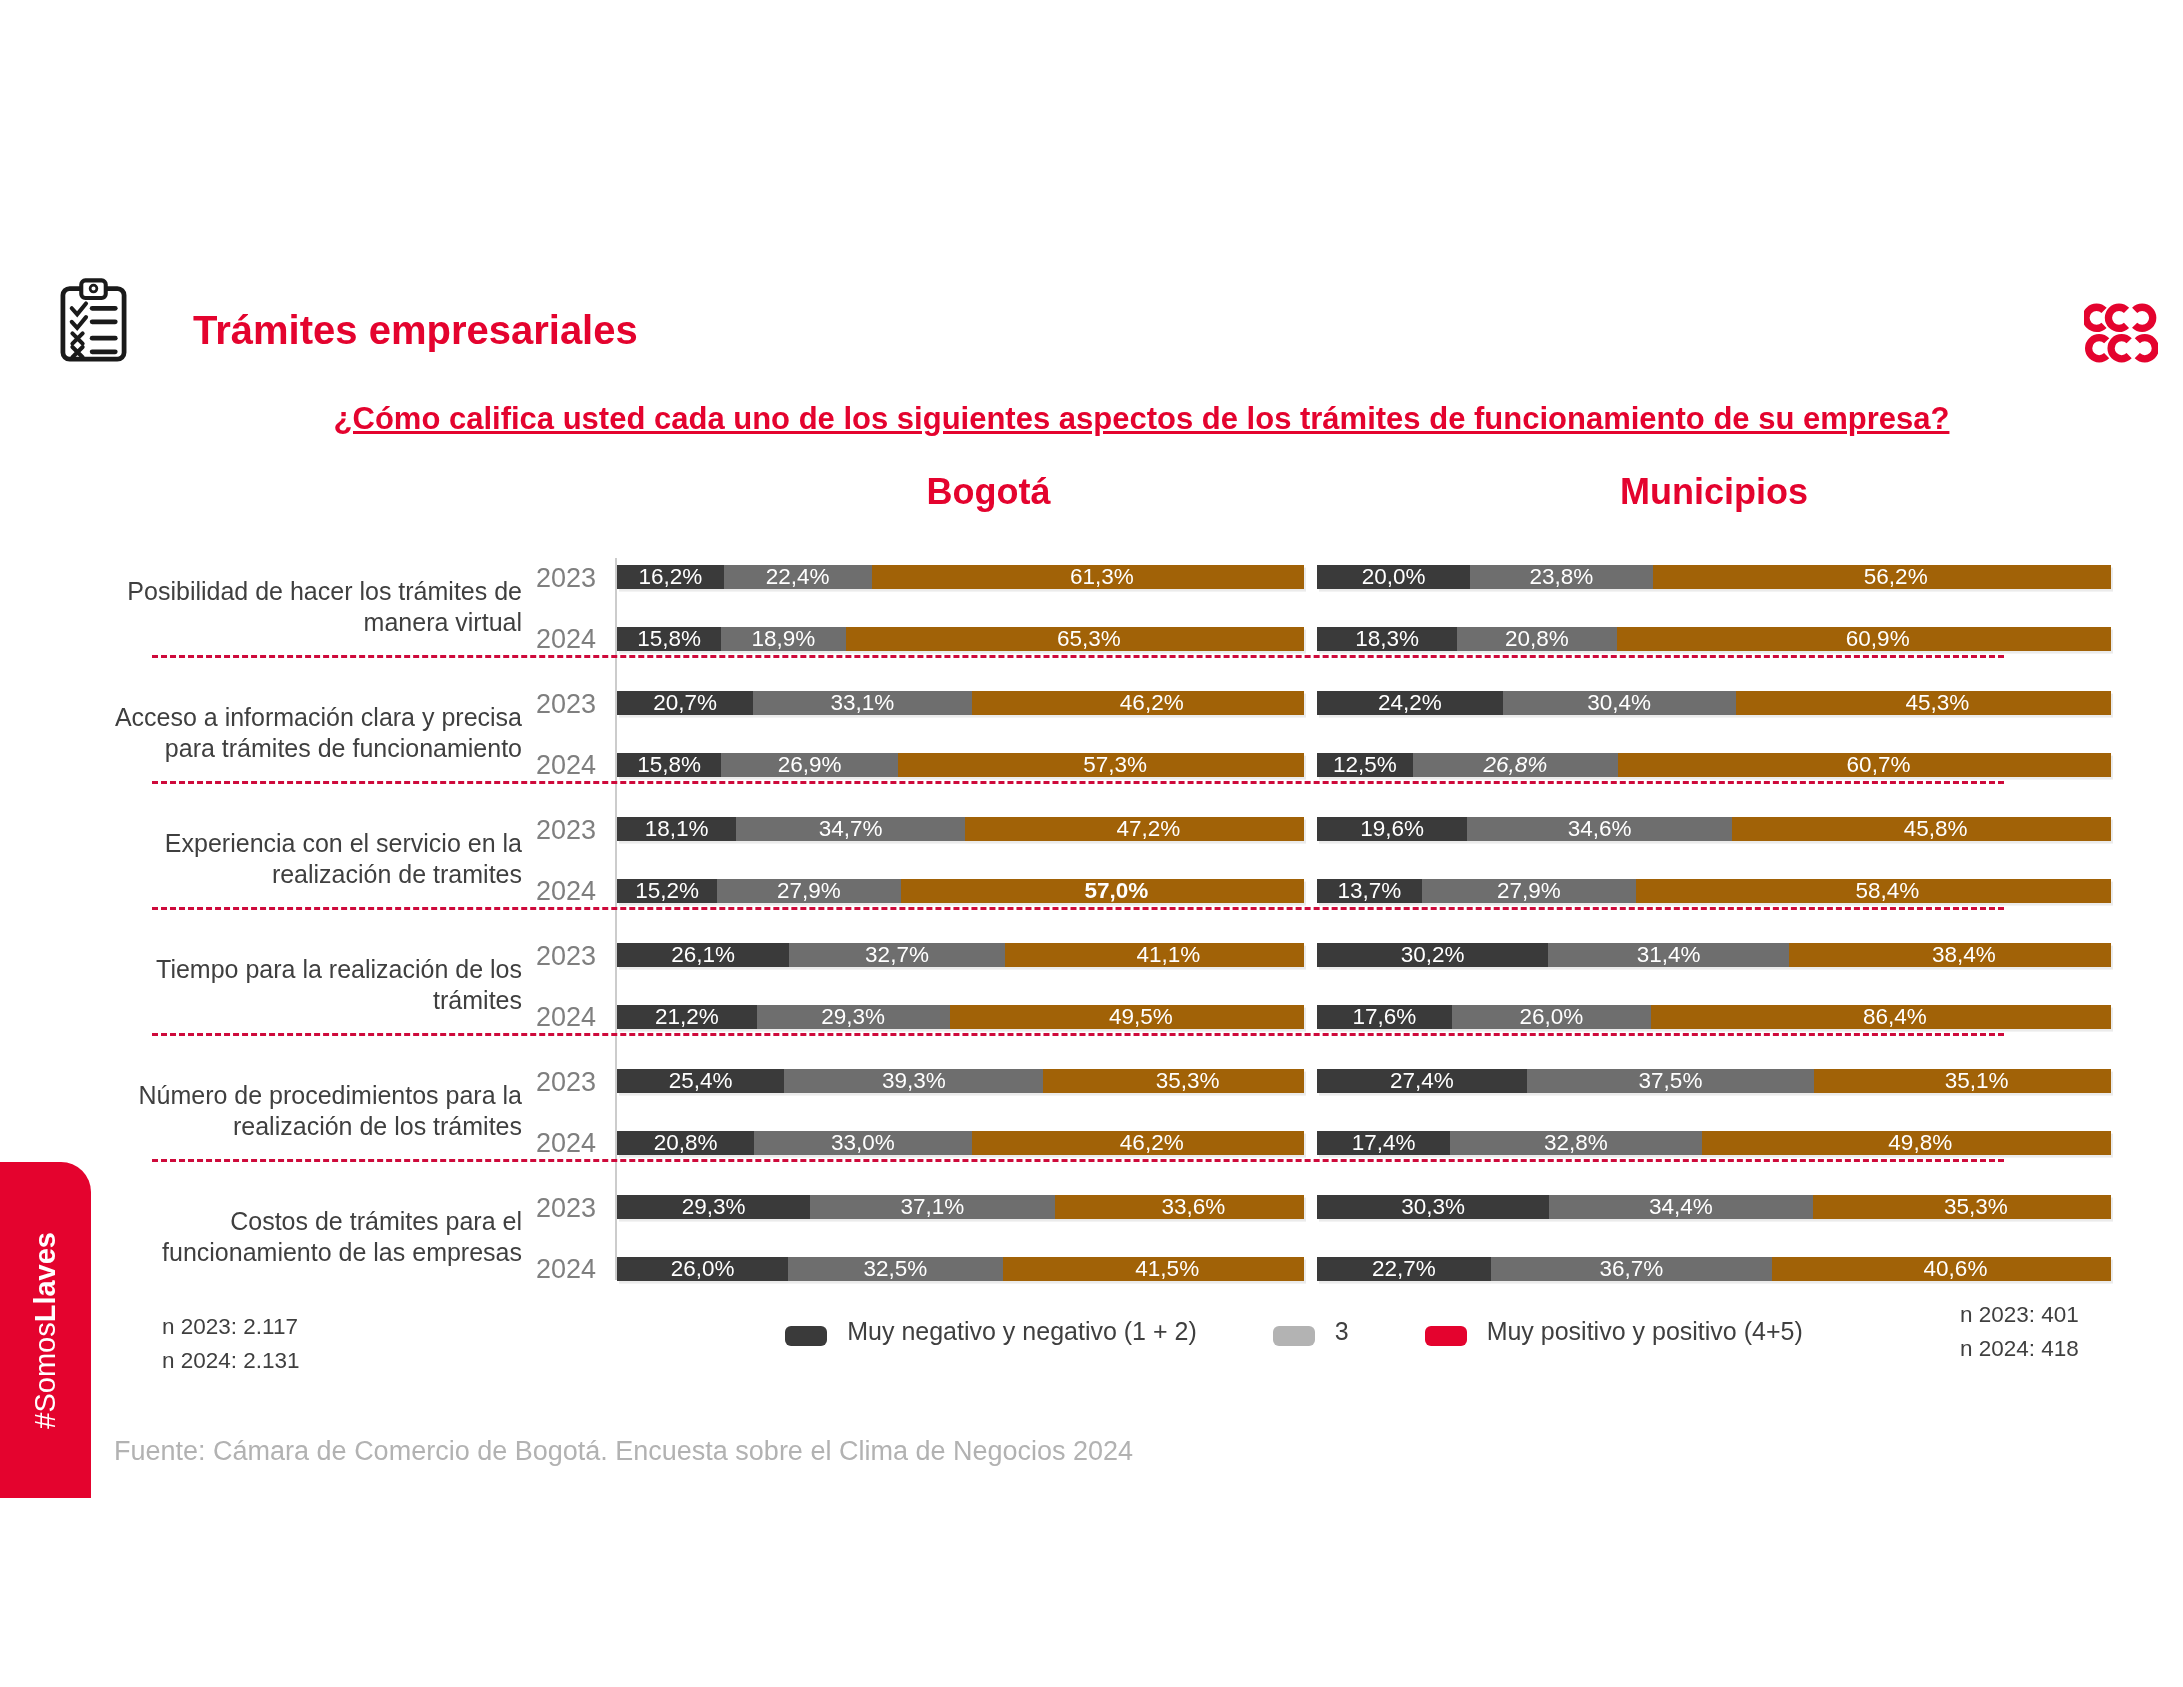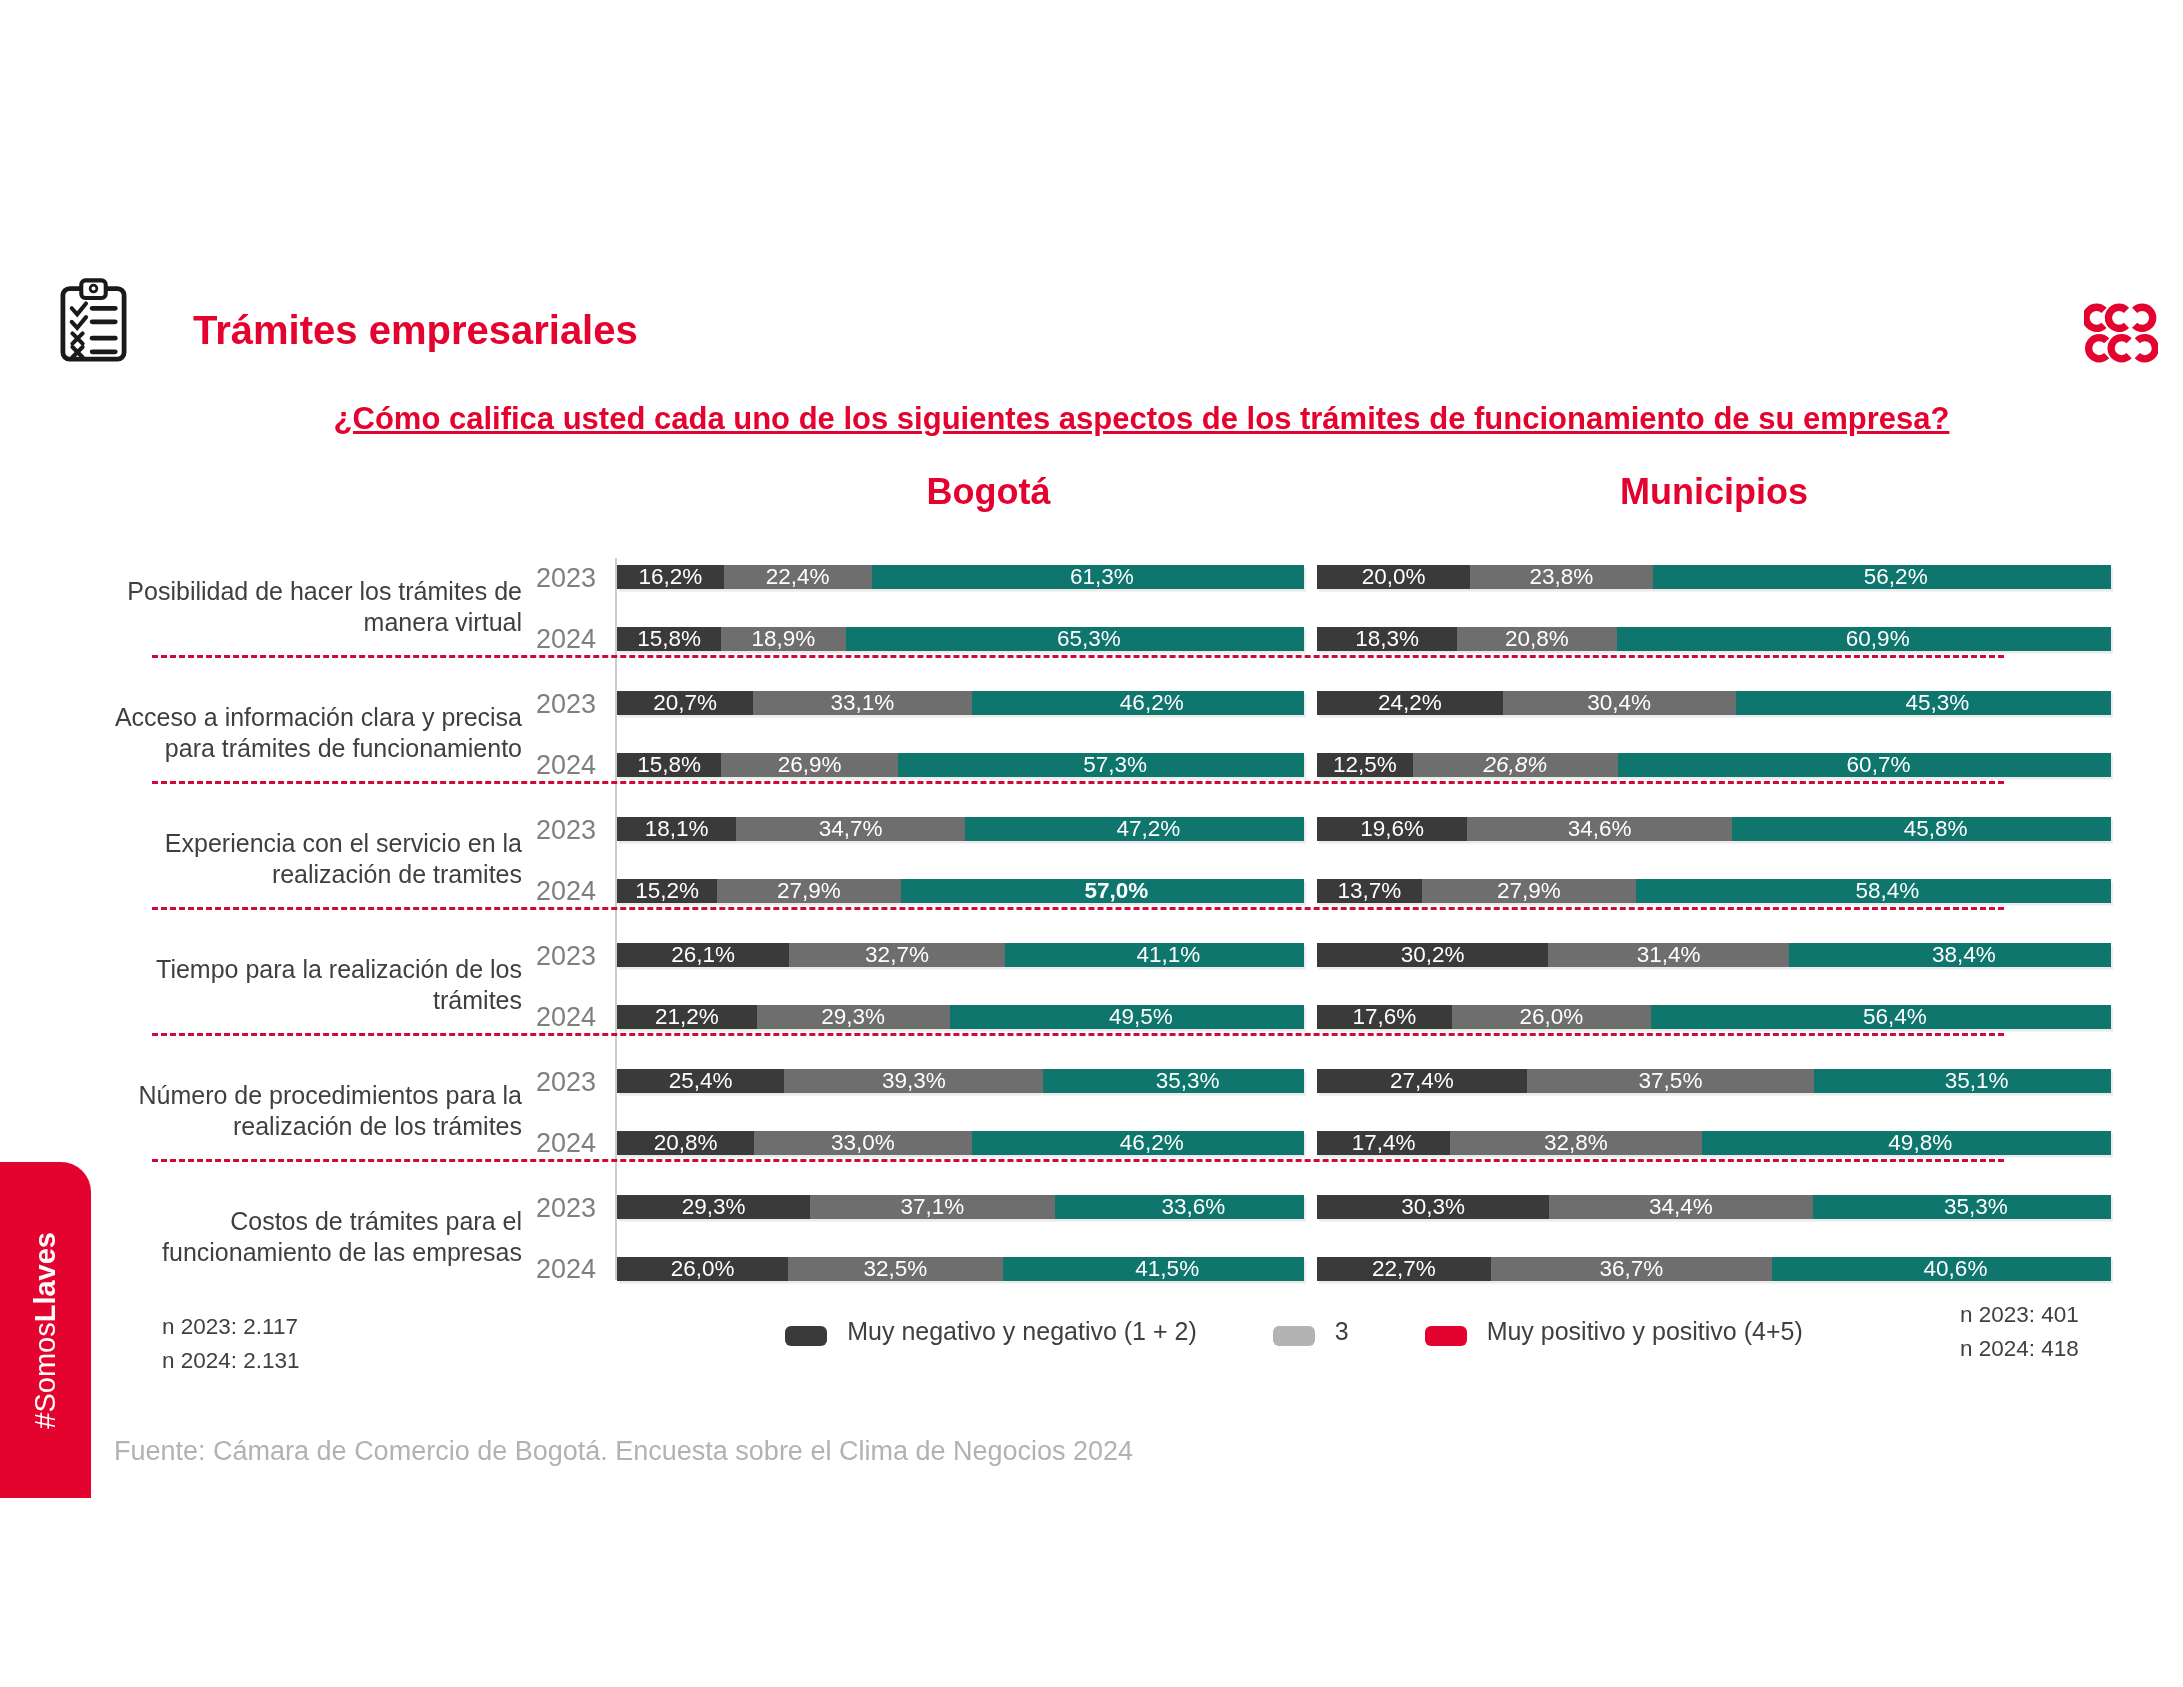--- a/index.html
+++ b/index.html
@@ -33,21 +33,21 @@
   .bar-row{position:absolute; left:0; width:2183px; height:24px;}
   .bar-row.r0{top:7.3px}
   .bar-row.r1{top:69px}
   .year-label{position:absolute; left:503px; width:93px; top:-2.6px; text-align:right; font-size:27px; color:#7f7f7f;}
   .bar{position:absolute; top:0; height:24px; display:flex; box-shadow:2px 2.6px 0 rgba(0,0,0,0.08);}
   .bar-bogota{left:617px; width:687px;}
   .bar-municipios{left:1317px; width:794px;}
   .seg{display:flex; align-items:center; justify-content:center; color:#ffffff; font-size:22.5px; white-space:nowrap; overflow:hidden;}
   .seg-neg{background:#3a3a3a;}
   .seg-mid{background:#6e6e6e;}
-  .seg-pos{background:#0f766e;padding-left:28px;}
+  .seg-pos{background:#a16207;padding-left:28px;}
   
   .samples{position:absolute; font-size:22.5px; color:#3f3f3f; line-height:1.5;}
   #samples-bogota{left:162px; top:1310px;}
   #samples-municipios{left:1960px; top:1298px;}
   #legend{position:absolute; left:404px; top:1317px; width:1780px; display:flex; justify-content:center; align-items:center; gap:76px;}
   .legend-item{display:flex; align-items:flex-end; gap:20px; font-size:25px; color:#3f3f3f;}
   .legend-swatch{width:42px; height:20px; border-radius:6px;}
   #note{position:absolute; left:404px; top:1367px; width:1780px; text-align:center; font-size:22.5px; color:#3e4d63;}
   #source{position:absolute; left:114px; top:1436px; font-size:27px; color:#b2b2b2;}
   
@@ -211,21 +211,21 @@
         <div class="bar-row r1">
           <div class="year-label">2024</div>
           <div class="bar bar-bogota">
             <div class="seg seg-neg" style="width: 21.2%;">21,2%</div>
             <div class="seg seg-mid" style="width: 29.3%;">29,3%</div>
             <div class="seg seg-pos" style="width: 49.5%;">49,5%</div>
           </div>
           <div class="bar bar-municipios">
             <div class="seg seg-neg" style="width: 17.6%;">17,6%</div>
             <div class="seg seg-mid" style="width: 26%;">26,0%</div>
-            <div class="seg seg-pos" style="width: 56.4%;">56,4%</div>
+            <div class="seg seg-pos" style="width: 56.4%;">86,4%</div>
           </div>
         </div>
       </div>
       <div class="cat-block with-sep">
         <div class="cat-label">Número de procedimientos para la realización de los trámites</div>
         <div class="bar-row r0">
           <div class="year-label">2023</div>
           <div class="bar bar-bogota">
             <div class="seg seg-neg" style="width: 25.4%;">25,4%</div>
             <div class="seg seg-mid" style="width: 39.3%;">39,3%</div>

